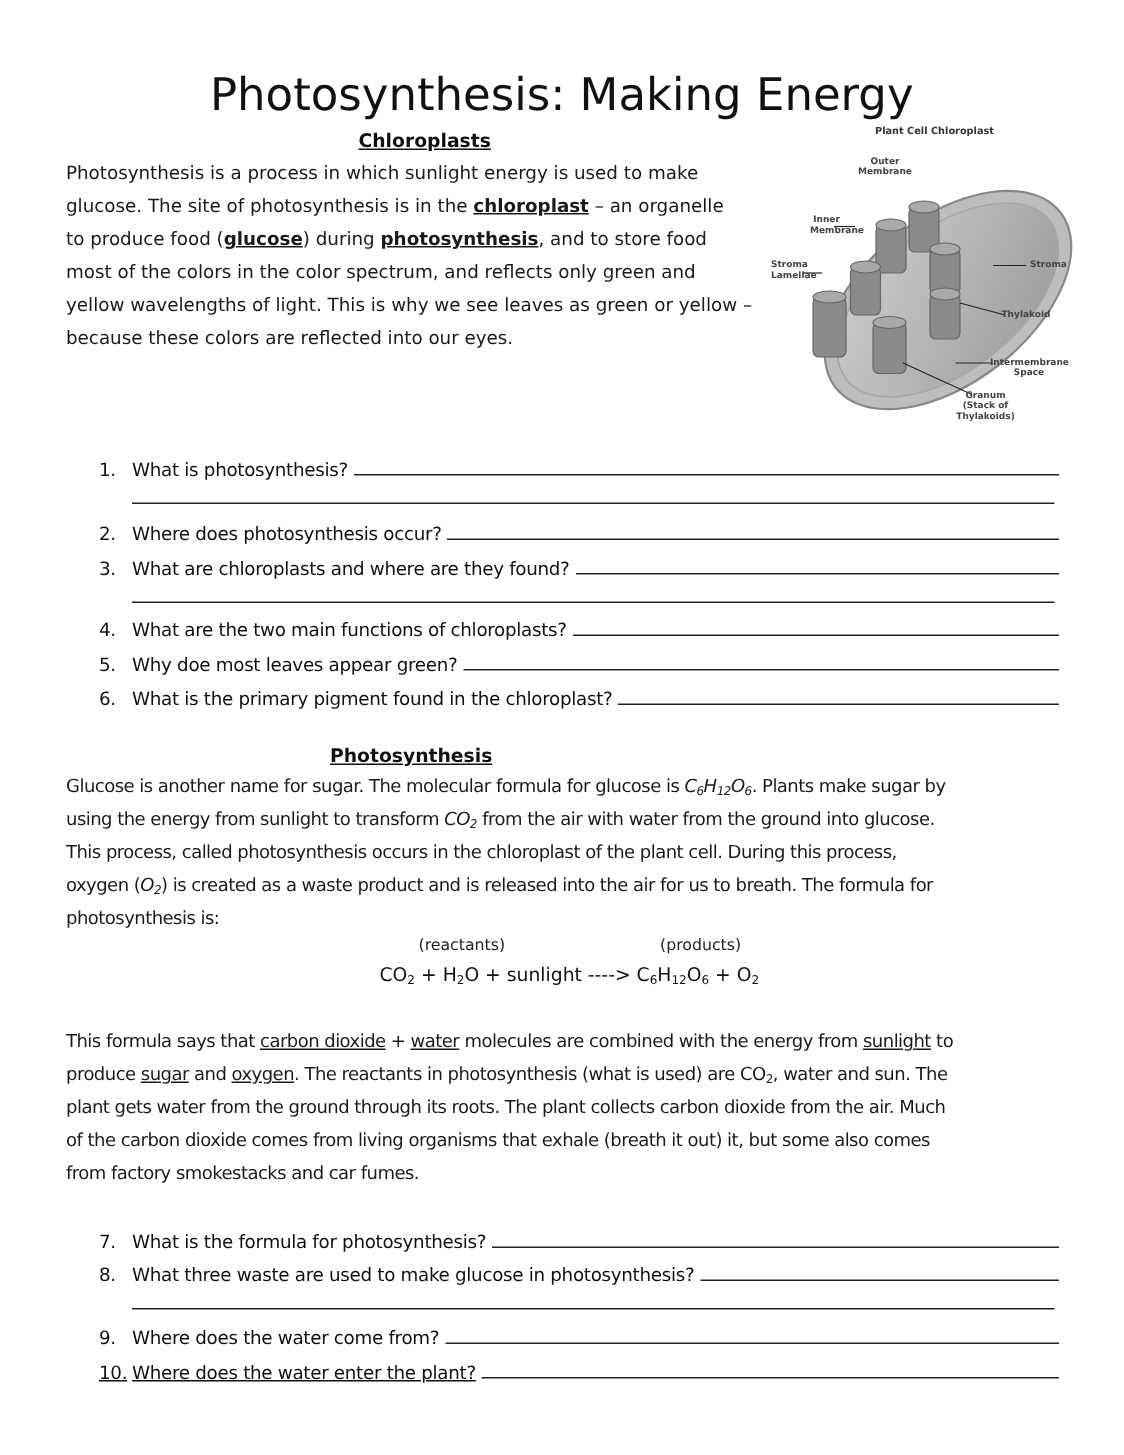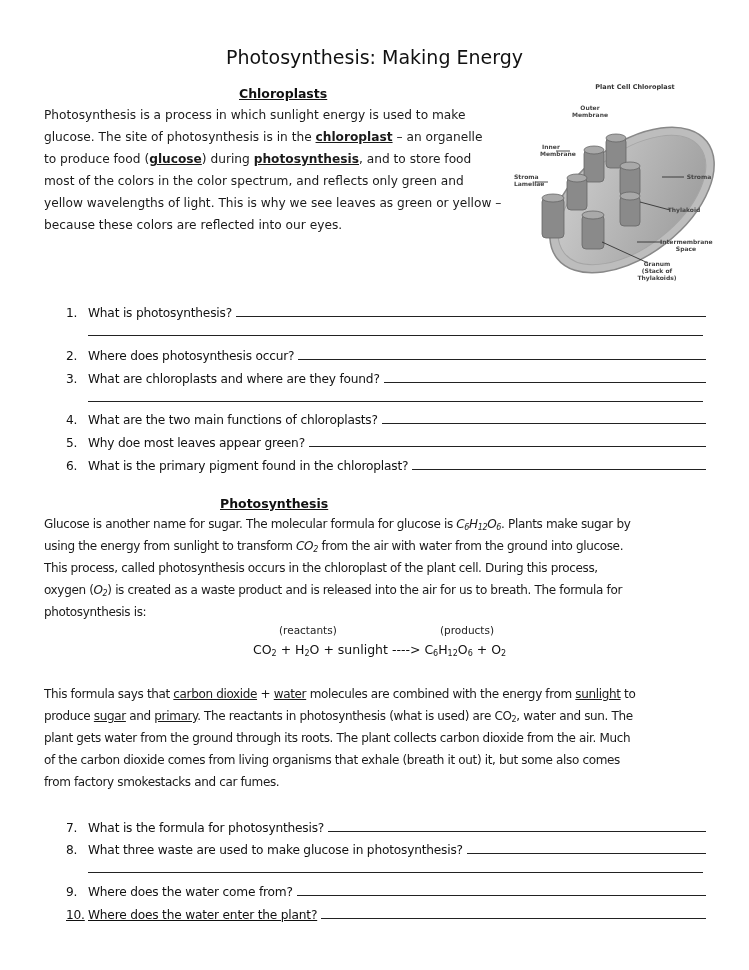--- a/index.html
+++ b/index.html
@@ -1,19 +1,19 @@
 <!DOCTYPE html>
 <html><head>
 <meta charset="utf-8">
 <style>
   html, body { margin: 0; padding: 0; background: #ffffff; }
   body { width: 749px; height: 970px; position: relative; overflow: hidden;
          font-family: "DejaVu Sans", sans-serif; color: #111; }
   .abs { position: absolute; }
-  .title { left: 0; width: 749px; top: 46px; text-align: center; font-size: 19px; color: #111; }
+  .title { left: 0; width: 749px; top: 46px; text-align: center; font-size: 30px; color: #111; }
   .heading { font-size: 12.5px; font-weight: bold; text-decoration: underline; }
   .para { font-size: 12.2px; line-height: 22px; color: #1a1a1a; }
   .para b { font-weight: bold; text-decoration: underline; }
   .para i { font-style: italic; }
   .para u { text-decoration: underline; }
   .narrow { font-size: 12px; letter-spacing: -0.35px; }
   .q { left: 66px; width: 640px; height: 22px; display: flex; align-items: flex-end; font-size: 12.2px; letter-spacing: -0.2px; }
   .q .num { width: 22px; flex: none; }
   .q .txt { flex: none; white-space: nowrap; margin-right: 4px; }
   .q .line { flex: 1; border-bottom: 1px solid #222; height: 0; margin-bottom: 3px; }
@@ -32,21 +32,21 @@
 <div class="abs para" style="left:44px; top:104px; width:470px;">
   <div>Photosynthesis is a process in which sunlight energy is used to make</div>
   <div><span>glucose. The site of photosynthesis is in the </span><b>chloroplast</b><span> – an organelle</span></div>
   <div><span>to produce food (</span><b>glucose</b><span>) during </span><b>photosynthesis</b><span>, and to store food</span></div>
   <div>most of the colors in the color spectrum, and reflects only green and</div>
   <div>yellow wavelengths of light. This is why we see leaves as green or yellow –</div>
   <div>because these colors are reflected into our eyes.</div>
 </div>
 
 <div class="abs diagram">
-  <div class="dlabel" style="left:68px; top:4px; width:110px; font-size:6.5px; color:#333;">Plant Cell Chloroplast</div>
+  <div class="dlabel" style="left:56px; top:4px; width:110px; font-size:6.5px; color:#333;">Plant Cell Chloroplast</div>
   <svg width="236" height="200" style="position:absolute; left:0; top:0;">
     <defs>
       <linearGradient id="g1" x1="0" y1="0" x2="1" y2="1">
         <stop offset="0" stop-color="#cfcfcf"></stop>
           <stop offset="1" stop-color="#9a9a9a"></stop>
       </linearGradient>
     </defs>
     <g transform="rotate(-38 120 120)">
       <ellipse cx="120" cy="120" rx="95" ry="55" fill="#bdbdbd" stroke="#888" stroke-width="1.5"></ellipse>
       <ellipse cx="120" cy="120" rx="86" ry="47" fill="url(#g1)" stroke="#a5a5a5" stroke-width="1"></ellipse>
@@ -130,21 +130,21 @@
   <div><span>oxygen (</span><i>O<sub>2</sub></i><span>) is created as a waste product and is released into the air for us to breath. The formula for</span></div>
   <div>photosynthesis is:</div>
 </div>
 
 <div class="abs" style="left:279px; top:624px; font-size:10.5px; color:#222;">(reactants)</div>
 <div class="abs" style="left:440px; top:624px; font-size:10.5px; color:#222;">(products)</div>
 <div class="abs" style="left:253px; top:642px; font-size:12.5px; color:#111;">CO<sub>2</sub> + H<sub>2</sub>O + sunlight ----&gt; C<sub>6</sub>H<sub>12</sub>O<sub>6</sub> + O<sub>2</sub></div>
 
 <div class="abs para narrow" style="left:44px; top:683px; width:690px;">
   <div><span>This formula says that </span><u>carbon dioxide</u><span> + </span><u>water</u><span> molecules are combined with the energy from </span><u>sunlight</u><span> to</span></div>
-  <div><span>produce </span><u>sugar</u><span> and </span><u>primary</u><span>. The reactants in photosynthesis (what is used) are CO</span><sub>2</sub><span>, water and sun. The</span></div>
+  <div><span>produce </span><u>sugar</u><span> and </span><u>oxygen</u><span>. The reactants in photosynthesis (what is used) are CO</span><sub>2</sub><span>, water and sun. The</span></div>
   <div>plant gets water from the ground through its roots. The plant collects carbon dioxide from the air. Much</div>
   <div>of the carbon dioxide comes from living organisms that exhale (breath it out) it, but some also comes</div>
   <div>from factory smokestacks and car fumes.</div>
 </div>
 
 <div class="abs q" style="top:813px;">
   <span class="num">7.</span>
   <span class="txt">What is the formula for photosynthesis?</span>
   <span class="line"></span>
 </div>

